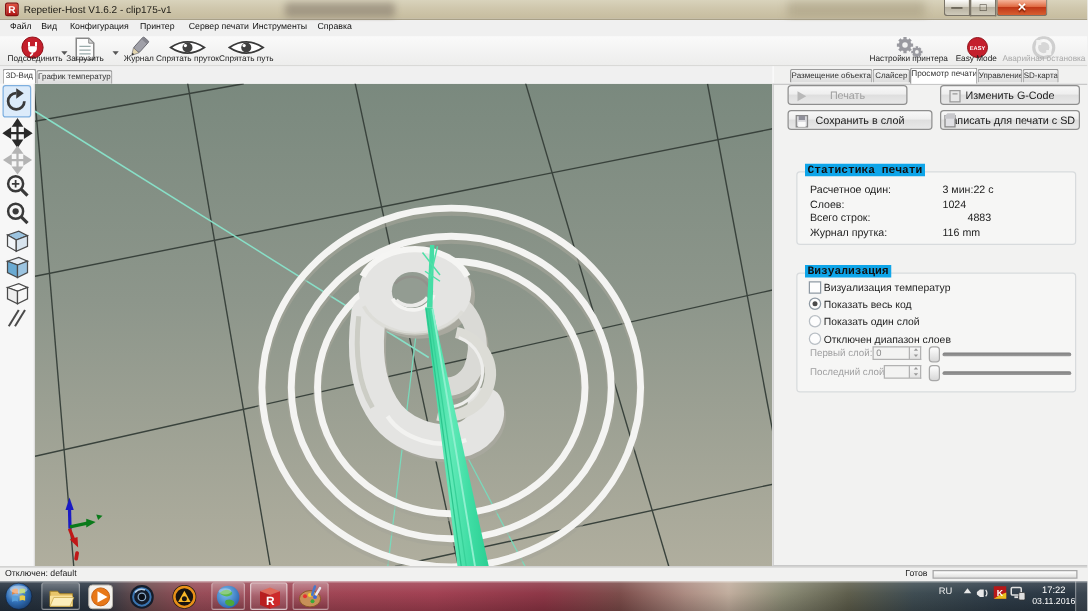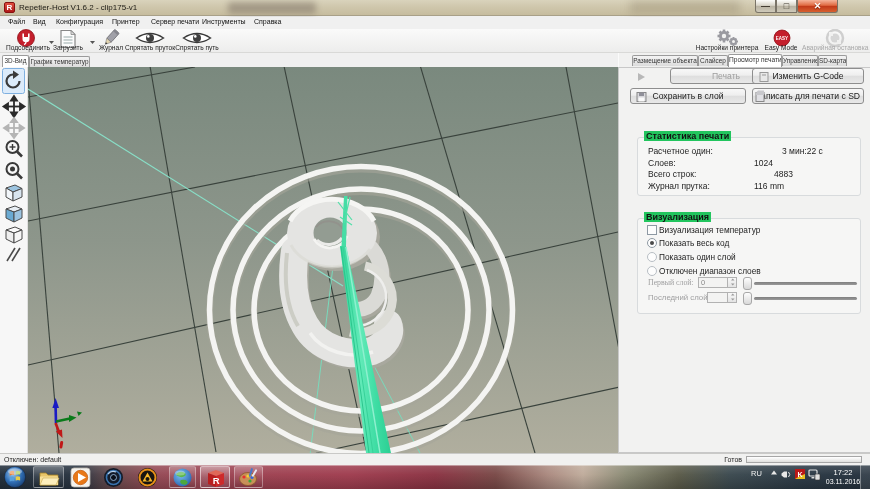--- a/index.html
+++ b/index.html
@@ -42,21 +42,21 @@
 .rtab { top:55px; height:11px; font-size:6.4px; white-space:nowrap; overflow:hidden; line-height:10px; text-align:center;
   border:1px solid #9b9b9b; border-bottom:none; background:linear-gradient(#f4f4f4,#dcdcdc); color:#333;
   border-top-left-radius:2px; border-top-right-radius:2px; }
 .rtab.active { top:54px; height:13px; background:#fff; z-index:3; font-size:6.6px;}
 #rcontent { left:618px; top:67px; width:252px; height:386px; background:#f2f2f1; border:1px solid #c8c8c8; border-right:none;}
 .wbtn { height:16px; border:1px solid #8e8e8e; border-radius:3px;
   background:linear-gradient(#f8f8f8, #eeeeee 45%, #dedede 50%, #e8e8e8);
   font-size:8.6px; color:#1a1a1a; text-align:center; line-height:15px; white-space:nowrap; }
 .wbtn.disabled { color:#9e9e9e; }
 .groupbox { border:1px solid #d8dbdd; border-radius:3px; background:#f6f6f5; }
-.gb-title { font-size:9px; font-weight:bold; color:#111; background:#22c55e; padding:0 2px; }
+.gb-title { font-size:9px; font-weight:bold; color:#111; background:#0ea5e9; padding:0 2px;font-family:Liberation Mono, monospace; }
 .stat-label { font-size:8.5px; color:#1d1d1d; }
 .stat-value { font-size:8.5px; color:#1d1d1d; }
 .dis { color:#9f9fa0 !important; }
 .ctl-label { font-size:8.3px; color:#1d1d1d; line-height:10px; }
 .checkbox { width:10px; height:10px; border:1px solid #8e99a3; background:#fdfdfd; }
 .radio { width:10px; height:10px; border:1px solid #8e99a3; background:#fdfdfd; border-radius:50%; }
 .radio.sel::after { content:""; position:absolute; left:2px; top:2px; width:4px; height:4px; border-radius:50%; background:#4a4a4a; }
 .radio.off { border-color:#b8bec4; }
 .spinbox { width:30px; height:11px; border:1px solid #b2b2b2; background:#f3f3f2; font-size:7.5px; color:#8a8a8a; padding-left:2px; line-height:9px;}
 .spinner { width:9px; height:11px; border:1px solid #b2b2b2; border-left:none; background:linear-gradient(#f8f8f8,#e4e4e4); }
@@ -324,58 +324,58 @@
 </svg>
 
 <div class="abs" id="rpanel"></div>
 <div class="abs" id="rcontent"></div>
 <div class="abs rtab" style="left:632px; width:66px;">Размещение объекта</div>
 <div class="abs rtab" style="left:698px; width:30px;">Слайсер</div>
 <div class="abs rtab active" style="left:728px; width:54px;">Просмотр печати</div>
 <div class="abs rtab" style="left:782px; width:36px;">Управление</div>
 <div class="abs rtab" style="left:818px; width:29px;">SD-карта</div>
 
-<div class="abs wbtn disabled" style="left:630px; top:68px; width:112px;margin-left:40px;">Печать</div>
+<div class="abs wbtn disabled" style="left:630px; top:68px; width:96px;">Печать</div>
 <div class="abs wbtn" style="left:752px; top:68px; width:112px;">Изменить G-Code</div>
 <div class="abs wbtn" style="left:630px; top:88px; width:116px;">Сохранить в слой</div>
 <div class="abs wbtn" style="left:752px; top:88px; width:112px;">Записать для печати с SD</div>
 <svg class="abs" style="left:618px; top:53px;" width="252" height="400" id="rpicons">
 
   <polygon points="20,20 20,28 27,24" fill="#b8b8b8"></polygon>
   <rect x="142" y="19.5" width="8" height="9" fill="#e8e8e8" stroke="#999"></rect>
   <line x1="144" y1="22" x2="148" y2="22" stroke="#999"></line>
   <rect x="19" y="39.5" width="9" height="9" fill="#d8d8dc" stroke="#888"></rect>
   <rect x="21" y="39.5" width="5" height="3.5" fill="#90909a"></rect>
   <rect x="20.5" y="44.5" width="6" height="4" fill="#fafafa"></rect>
   <rect x="138" y="39.5" width="8" height="9" fill="#e0e0e4" stroke="#888"></rect>
   <polygon points="138,39.5 140,37.5 146,37.5 146,42 138,42" fill="#c8c8cc"></polygon>
 </svg>
 
 <div class="abs groupbox" style="left:637px; top:137px; width:224px; height:59px;"></div>
 <div class="abs gb-title" style="left:644px; top:131px;">Статистика печати</div>
 <div class="abs stat-label" style="left:648px; top:146px;">Расчетное один:</div>
-<div class="abs stat-value" style="left:782px; top:146px;text-align:right;">3 мин:22 с</div>
+<div class="abs stat-value" style="left:754px; top:146px;text-align:right;">3 мин:22 с</div>
 <div class="abs stat-label" style="left:648px; top:157.5px;">Слоев:</div>
 <div class="abs stat-value" style="left:754px; top:157.5px;">1024</div>
 <div class="abs stat-label" style="left:648px; top:169px;">Всего строк:</div>
 <div class="abs stat-value" style="left:754px; top:169px;margin-left:20px;">4883</div>
 <div class="abs stat-label" style="left:648px; top:180.5px;">Журнал прутка:</div>
 <div class="abs stat-value" style="left:754px; top:180.5px;">116 mm</div>
 
 <div class="abs groupbox" style="left:637px; top:218px; width:224px; height:96px;"></div>
 <div class="abs gb-title" style="left:644px; top:212px;">Визуализация</div>
 <div class="abs checkbox" style="left:647px; top:224.5px;"></div>
 <div class="abs ctl-label" style="left:659px; top:224.5px;">Визуализация температур</div>
 <div class="abs radio sel" style="left:647px; top:238px;"></div>
 <div class="abs ctl-label" style="left:659px; top:238px;">Показать весь код</div>
 <div class="abs radio off" style="left:647px; top:252px;"></div>
 <div class="abs ctl-label" style="left:659px; top:252px;">Показать один слой</div>
 <div class="abs radio off" style="left:647px; top:266px;"></div>
 <div class="abs ctl-label" style="left:659px; top:266px;">Отключен диапазон слоев</div>
-<div class="abs ctl-label dis" style="left:648px; top:278px; font-size:7.8px;font-family:Liberation Serif, serif;">Первый слой:</div>
+<div class="abs ctl-label dis" style="left:648px; top:278px; font-size:7.8px;">Первый слой:</div>
 <div class="abs spinbox" style="left:698px; top:277px;">0</div>
 <div class="abs spinner" style="left:728px; top:277px;"></div>
 <div class="abs slider-handle" style="left:743px; top:277px;"></div>
 <div class="abs slider-track" style="left:754px; top:282px; width:103px;"></div>
 <div class="abs ctl-label dis" style="left:648px; top:293px; font-size:7.8px;">Последний слой:</div>
 <div class="abs spinbox" style="left:707px; top:292px; width:21px;"></div>
 <div class="abs spinner" style="left:728px; top:292px;"></div>
 <div class="abs slider-handle" style="left:743px; top:292px;"></div>
 <div class="abs slider-track" style="left:754px; top:297px; width:103px;"></div>
 <svg class="abs" style="left:727px; top:276px;" width="12" height="31">

